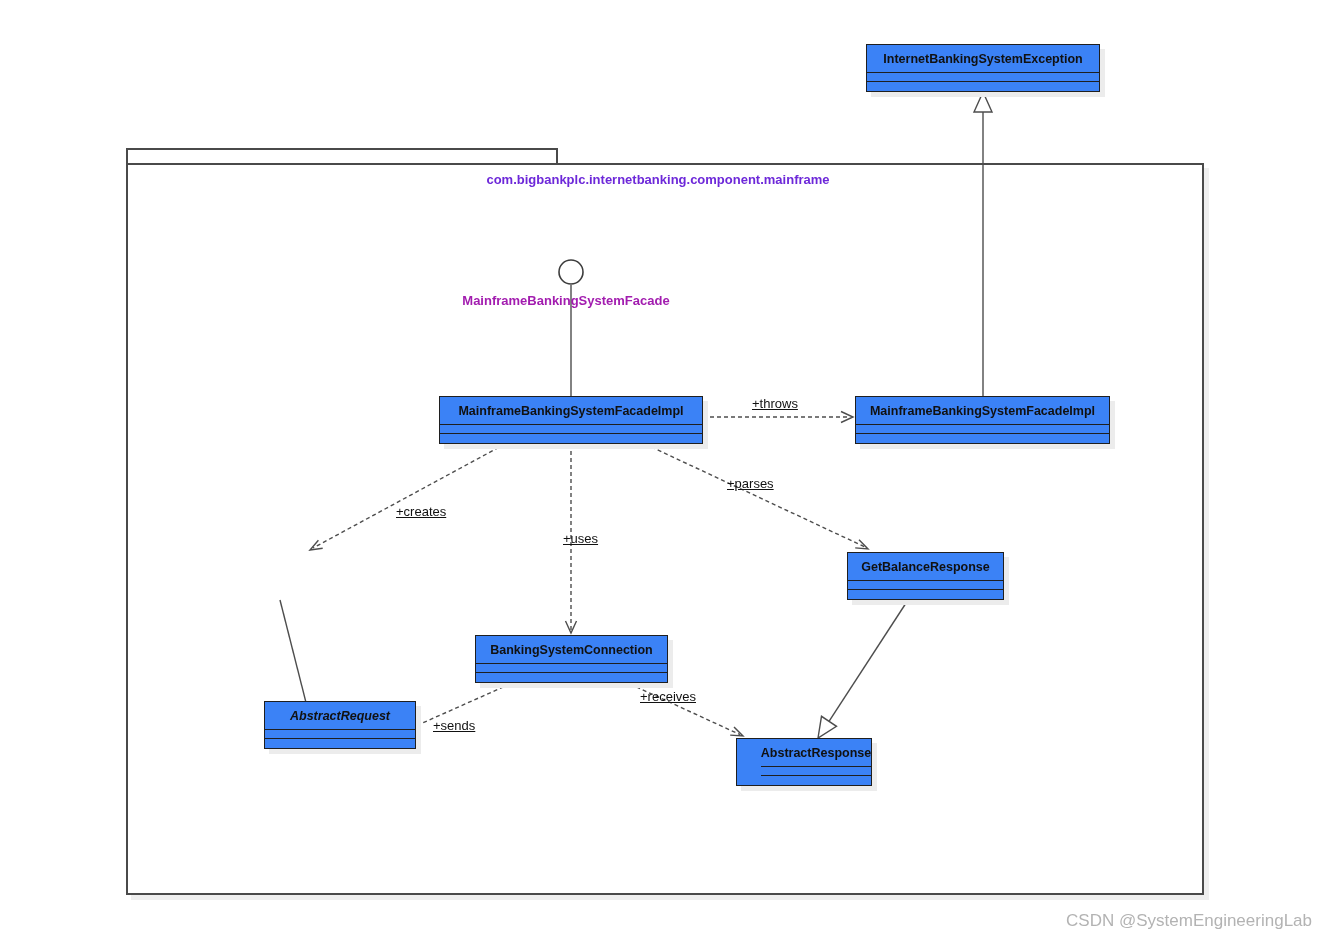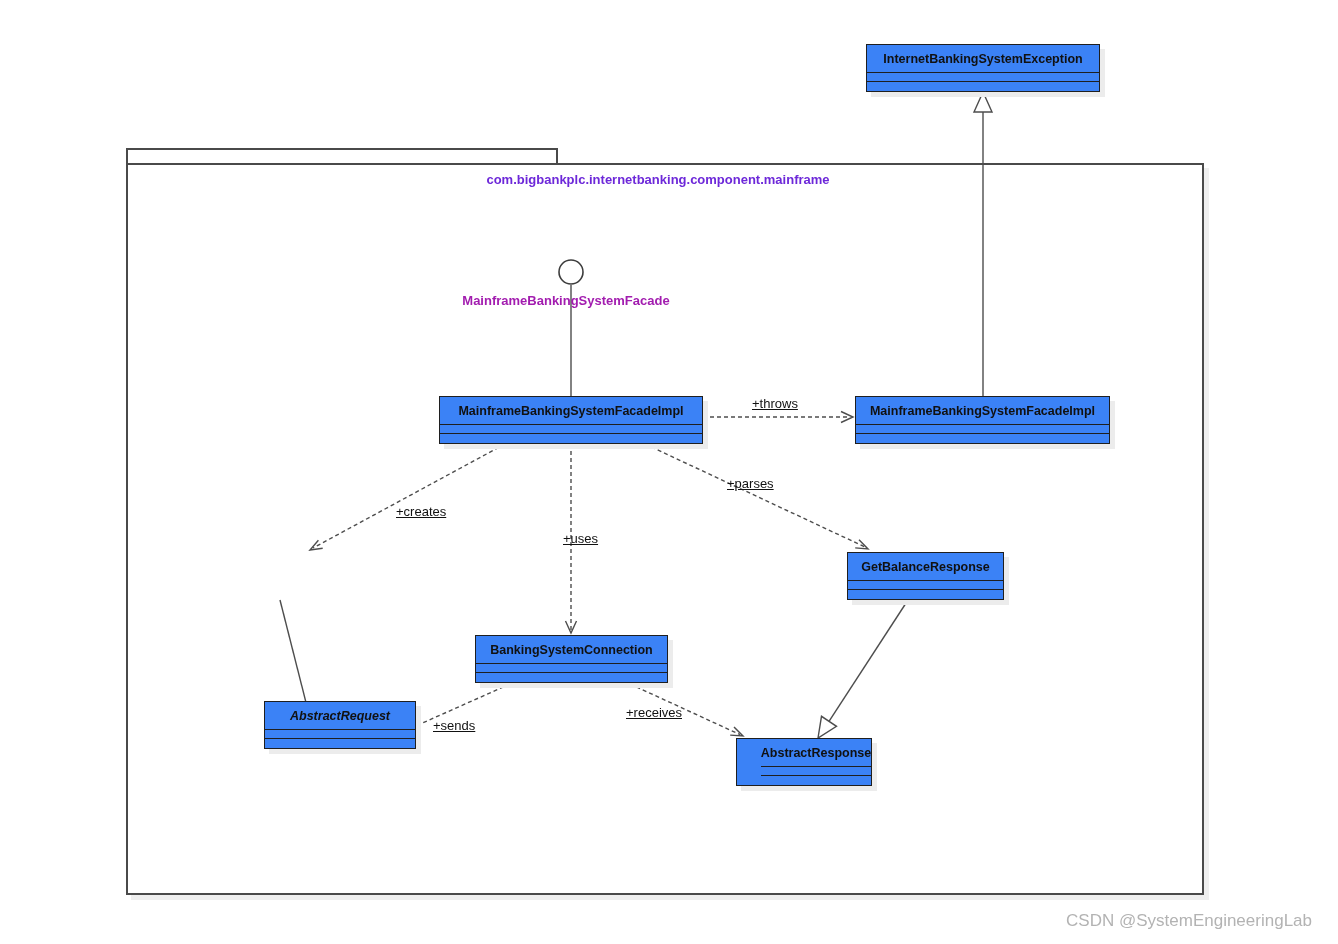--- a/index.html
+++ b/index.html
@@ -123,21 +123,21 @@
     color: #111111;
     z-index: 2;
     white-space: nowrap;
     text-decoration: underline;
   }
   #lbl-throws   { left: 752px; top: 396px; }
   #lbl-creates  { left: 396px; top: 504px; }
   #lbl-uses     { left: 563px; top: 531px; }
   #lbl-parses   { left: 727px; top: 476px; }
   #lbl-sends    { left: 433px; top: 718px; }
-  #lbl-receives { left: 626px; top: 689px; margin-top: 16px; }
+  #lbl-receives { left: 640px; top: 689px; }
 
   
   .watermark {
     position: absolute;
     right: 26px; top: 911px;
     font-size: 17px;
     color: #b3b3b3;
     z-index: 3;
     white-space: nowrap;
   }

